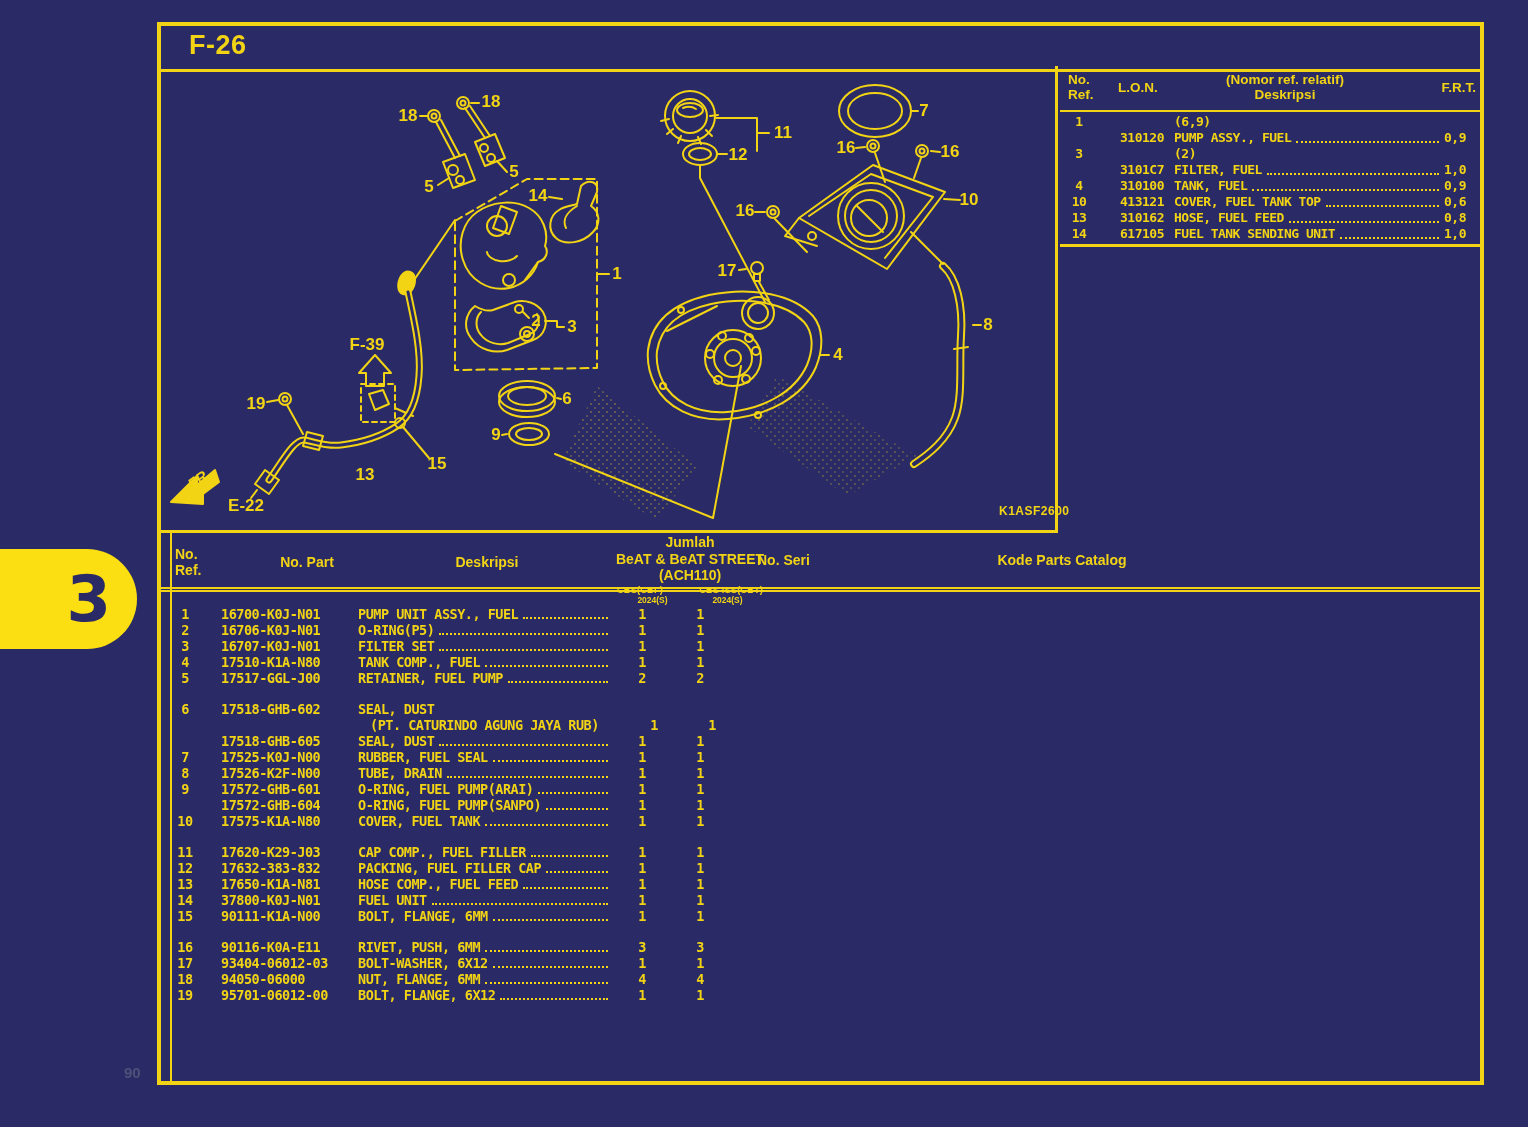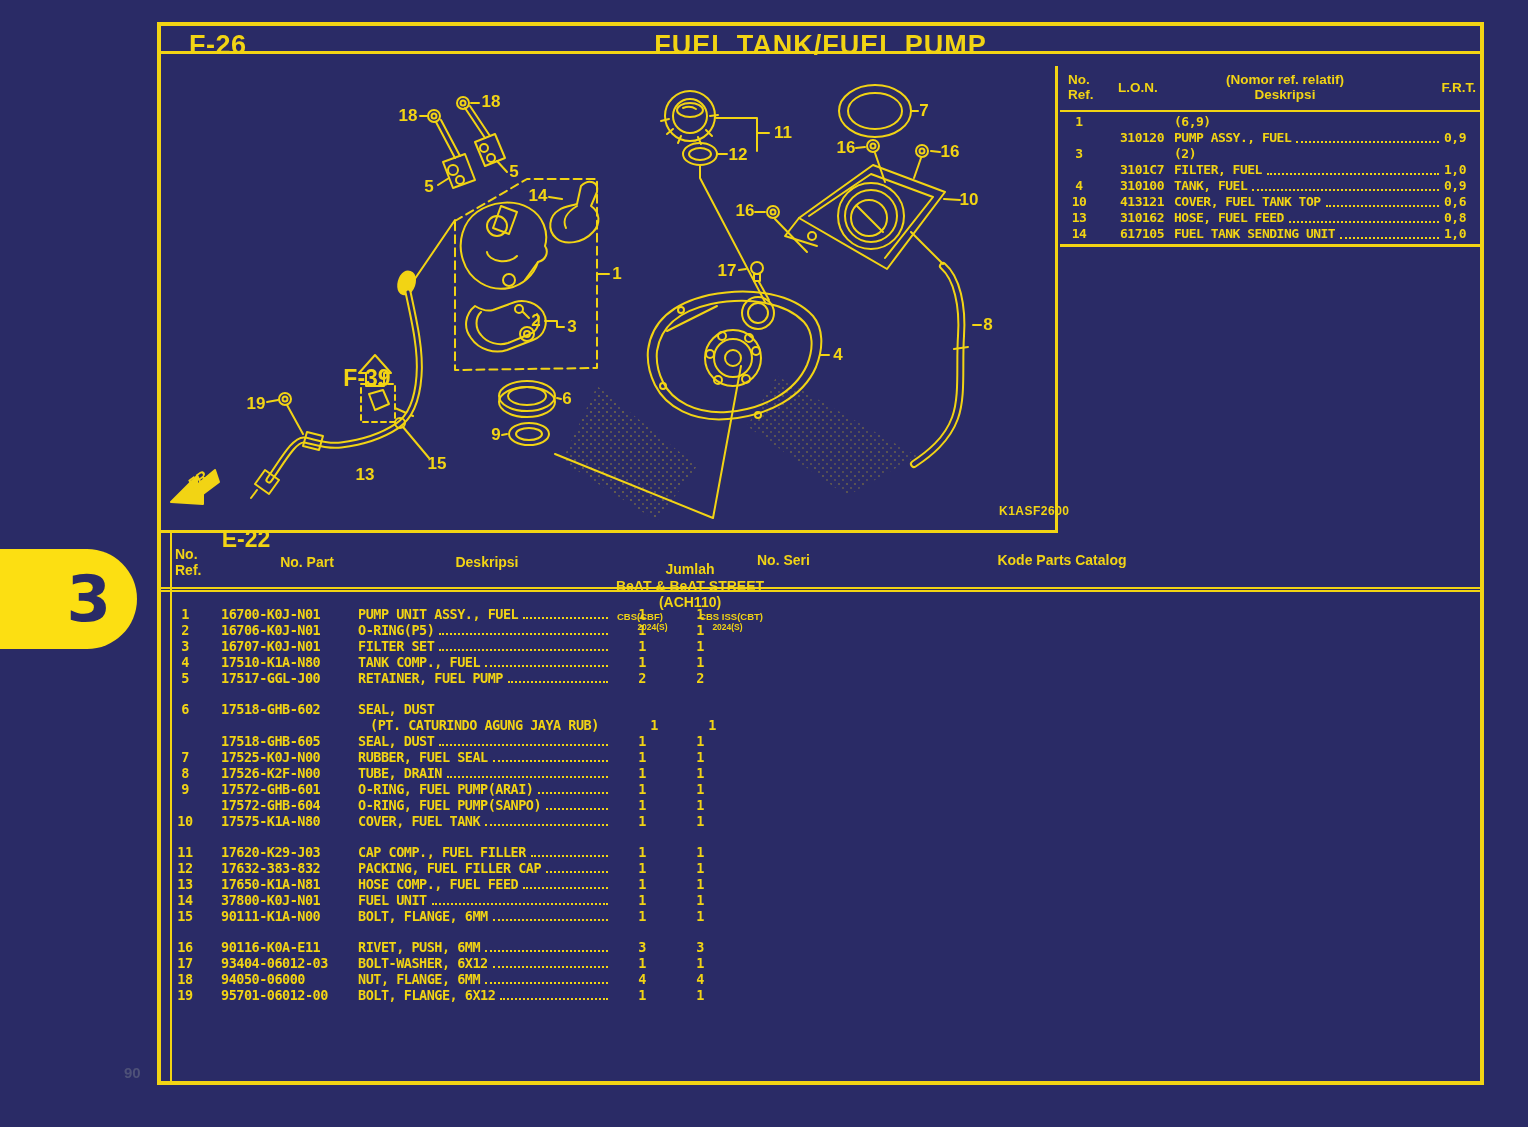--- a/index.html
+++ b/index.html
@@ -10,32 +10,32 @@
   html,body{margin:0;padding:0;}
   body{
     width:1528px;height:1127px;position:relative;overflow:hidden;
     background:var(--bg);
     font-family:"Liberation Sans", sans-serif;
     color:var(--y);
   }
   
   .page-frame{position:absolute;left:157px;top:22px;width:1319px;height:1055px;
     border:4px solid var(--y);}
-  .title-bar{position:absolute;left:157px;top:22px;width:1327px;height:32px;
+  .title-bar{position:absolute;left:157px;top:22px;width:1327px;height:50px;
     border-bottom:3px solid var(--y);box-sizing:border-box;}
   .page-code{position:absolute;left:32px;top:8px;font-size:27px;font-weight:bold;letter-spacing:.5px;}
   .page-title{position:absolute;left:0;top:8px;width:100%;text-align:center;
     font-size:27px;font-weight:bold;letter-spacing:1px;}
   
   .diagram{position:absolute;left:157px;top:66px;width:898px;height:464px;
     border-right:3px solid var(--y);border-bottom:3px solid var(--y);box-sizing:content-box;}
   .diagram svg{position:absolute;left:0;top:0;}
   .callout{position:absolute;transform:translate(-50%,-50%);
     font-size:17px;font-weight:bold;white-space:nowrap;}
-  .refcall{font-size:23px;font-weight:bold;margin-top:33px;}
+  .refcall{font-size:17px;font-weight:bold;}
   .fr-label{position:absolute;left:30px;top:404px;transform:rotate(-36deg);
     font-size:15px;font-weight:bold;font-style:italic;}
   .diag-code{position:absolute;left:806px;top:438px;font-size:12px;font-weight:bold;letter-spacing:.5px;margin-left:36px;}
   
   .lon-table{position:absolute;left:1060px;top:66px;width:424px;height:181px;
     border-bottom:3px solid var(--y);box-sizing:border-box;}
   .lon-head{position:absolute;left:0;top:0;width:100%;height:46px;
     border-bottom:2px solid var(--y);box-sizing:border-box;font-weight:bold;font-size:13.5px;}
   .lon-head .h-ref{position:absolute;left:8px;top:6px;line-height:15px;}
   .lon-head .h-lon{position:absolute;left:58px;top:14px;}
@@ -50,21 +50,21 @@
   .lon-row .c-frt{width:40px;flex:none;text-align:left;}
   .dots{flex:1;border-bottom:2.5px dotted var(--y);margin:0 5px 3px 5px;}
   
   .parts-head{position:absolute;left:157px;top:530px;width:1327px;height:62px;
     font-weight:bold;}
   .parts-head .double{position:absolute;left:0;bottom:0;width:100%;height:5px;
     border-top:2px solid var(--y);border-bottom:2px solid var(--y);box-sizing:border-box;}
   .ph-ref{position:absolute;left:18px;top:16px;font-size:14px;line-height:16px;}
   .ph-part{position:absolute;left:90px;top:24px;width:120px;text-align:center;font-size:14px;}
   .ph-desc{position:absolute;left:270px;top:24px;width:120px;text-align:center;font-size:14px;}
-  .ph-jumlah{position:absolute;left:458px;top:4px;width:150px;text-align:center;margin-top:27px;}
+  .ph-jumlah{position:absolute;left:458px;top:4px;width:150px;text-align:center;}
   .ph-jumlah .j1{font-size:14px;}
   .ph-jumlah .j2{font-size:14px;margin-top:1px;}
   .ph-jumlah .j3{font-size:9.5px;margin-top:1px;display:flex;justify-content:space-between;padding:0 2px;}
   .ph-jumlah .j4{font-size:8.5px;display:flex;justify-content:space-around;}
   .ph-seri{position:absolute;left:600px;top:22px;width:150px;text-align:left;font-size:14px;}
   .ph-kode{position:absolute;left:820px;top:22px;width:170px;text-align:center;font-size:14px;}
   .inner-vline{position:absolute;left:170px;top:530px;width:2px;height:555px;background:var(--y);}
   .parts-body{position:absolute;left:157px;top:594px;width:1327px;height:491px;padding-top:12px;}
   .p-row{display:flex;height:16px;line-height:16px;
     font-family:"DejaVu Sans Mono", monospace;font-weight:bold;font-size:13.5px;letter-spacing:-.5px;}
@@ -80,21 +80,20 @@
   .tab3 span{color:var(--bg);font-size:64px;font-weight:bold;margin-right:26px;
     font-family:"DejaVu Sans", sans-serif;}
   .pageno{position:absolute;left:124px;top:1064px;font-size:15px;font-weight:bold;color:#4e5178;}
 </style>
 </head>
 <body>
 
 <div class="page-frame"></div>
 <div class="title-bar">
   <span class="page-code">F-26</span>
-  <span class="page-title">FUEL TANK/FUEL PUMP</span>
 </div>
 
 <div class="diagram">
   <svg width="898" height="464" viewBox="0 0 898 464">
     <defs>
       <pattern id="speck" width="8" height="8" patternUnits="userSpaceOnUse">
         <circle cx="2" cy="2" r="1.1" fill="#f2d414"></circle>
         <circle cx="6" cy="6" r="0.9" fill="#f2d414"></circle>
       </pattern>
     </defs>

